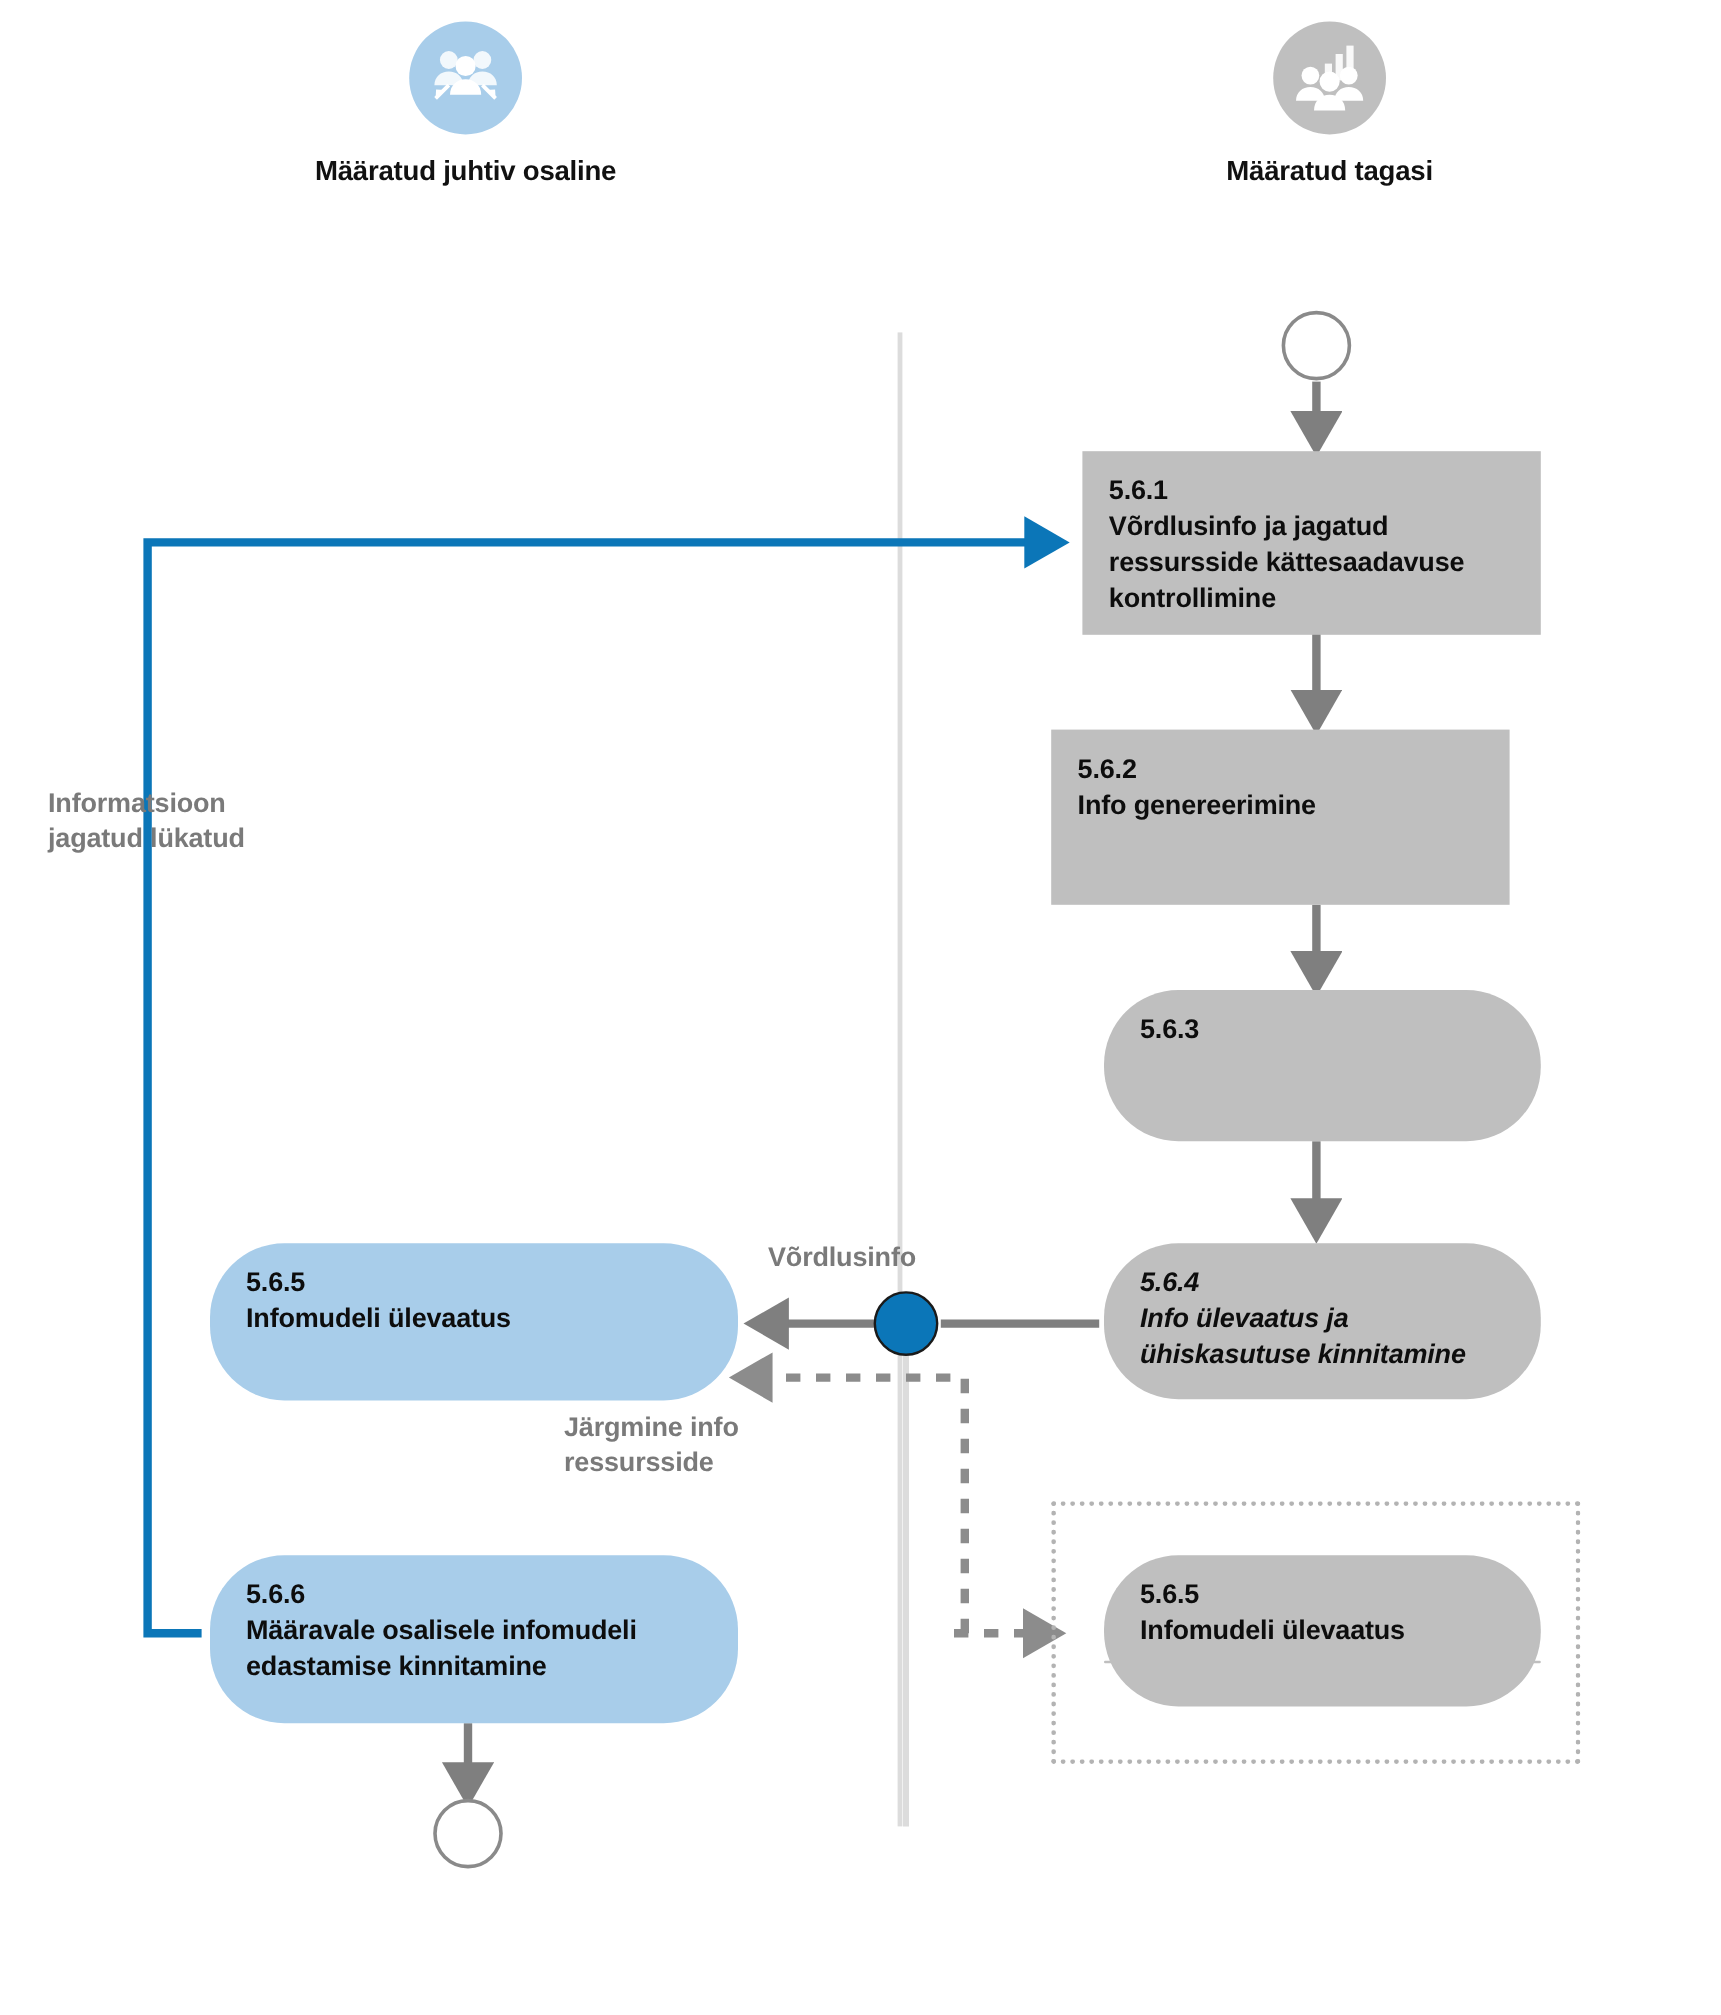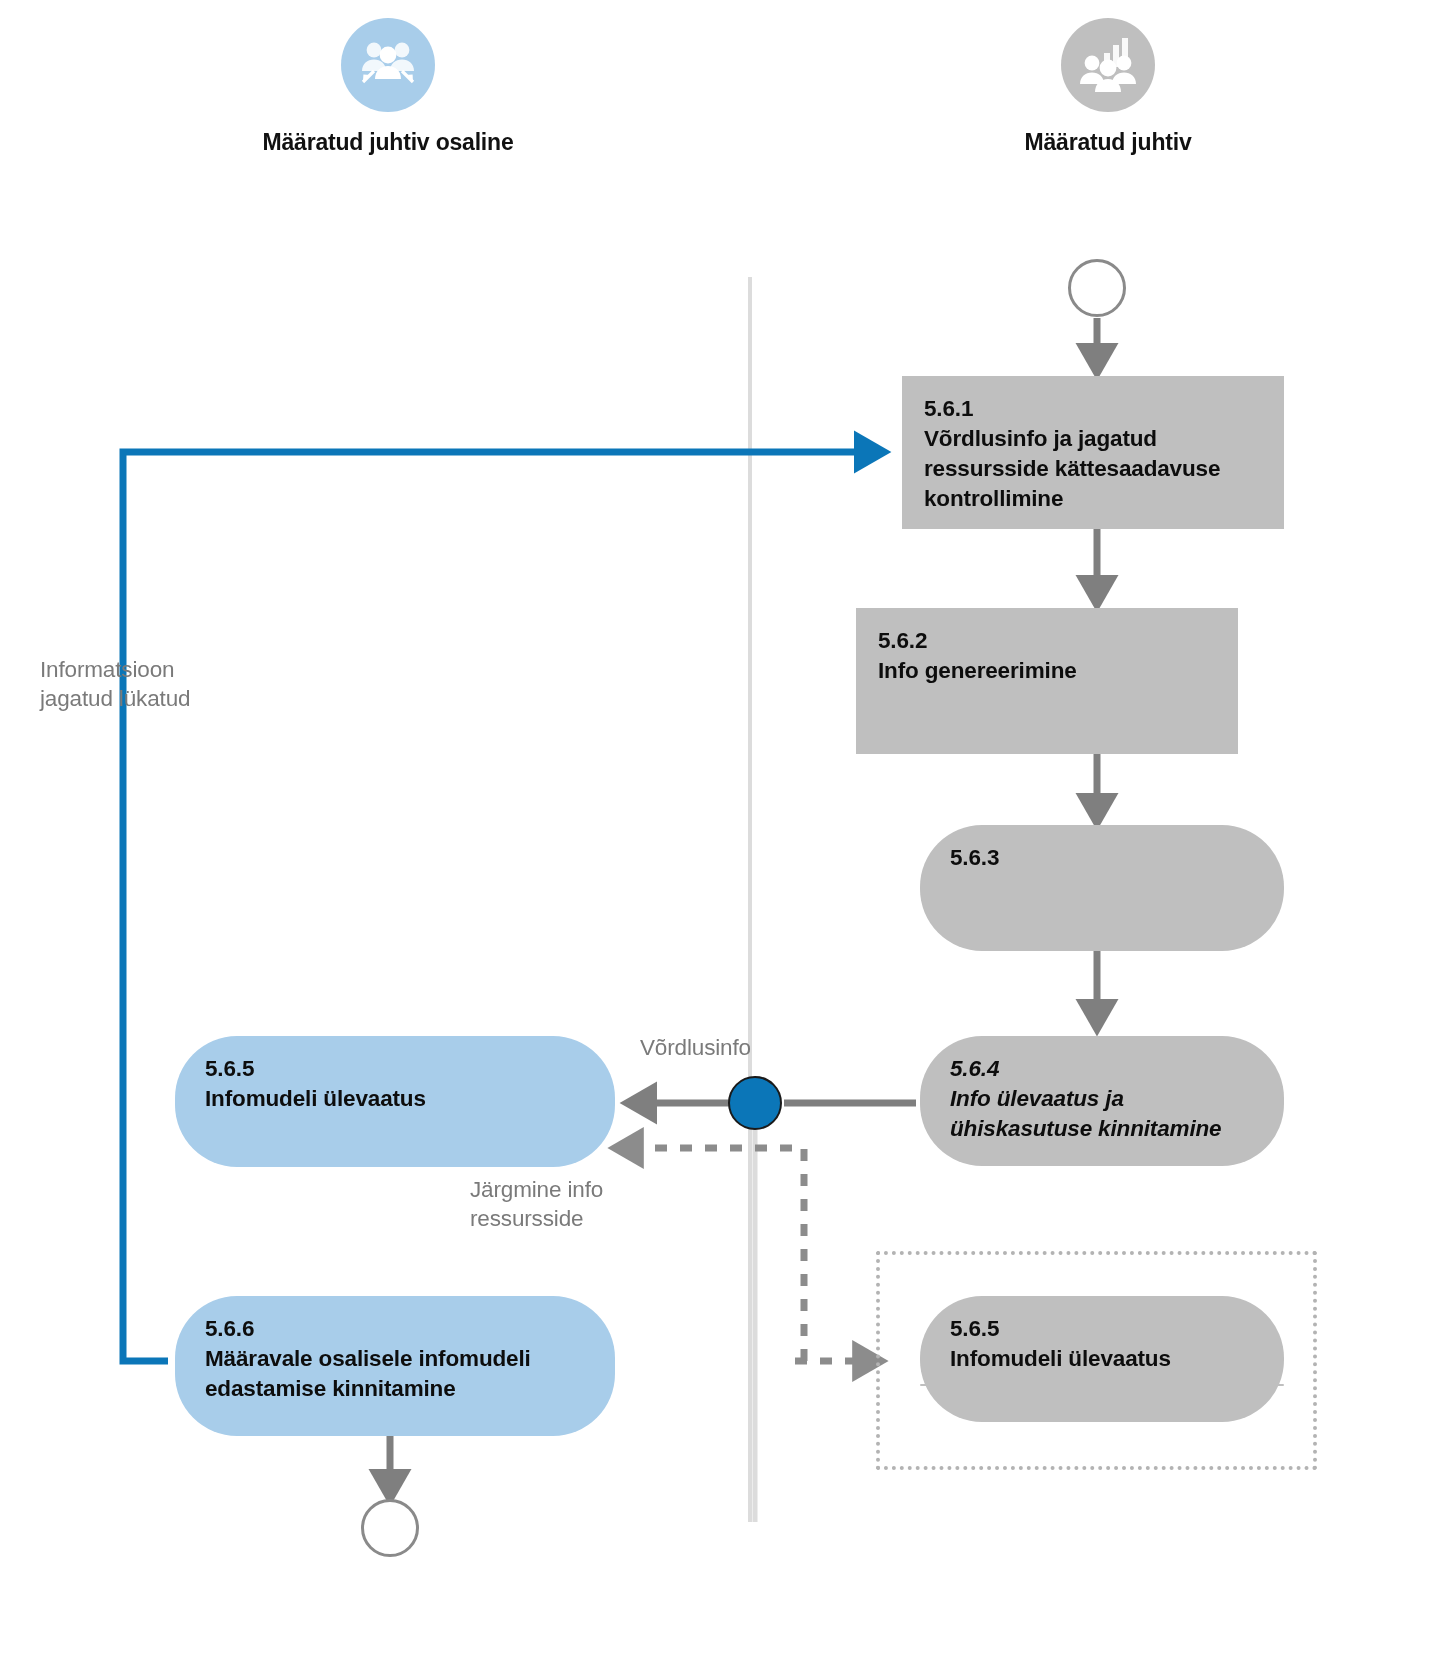--- a/index.html
+++ b/index.html
@@ -81,21 +81,21 @@
     position: absolute;
     border-radius: 50%;
     background: #0b76b8;
     border: 2px solid #1a1a1a;
   }
 
   
   .flow-label {
     position: absolute;
     font-size: 22.5px;
-    font-weight: normal;
+    font-weight: bold;
     color: #7a7a7a;
     line-height: 1.3;
     letter-spacing: -0.15px;
   }
   .flow-label.right { text-align: left; }
 
   
   .group-frame {
     position: absolute;
     border: 4px dotted #b3b3b3;
@@ -177,34 +177,34 @@
         <rect x="36" y="8" width="6" height="22" fill="#ffffff" opacity="0.9"></rect>
         <rect x="45" y="1" width="6" height="29" fill="#ffffff" opacity="0.9"></rect>
         <circle cx="15" cy="26" r="7.4" fill="#ffffff"></circle>
         <circle cx="47" cy="26" r="7.4" fill="#ffffff"></circle>
         <path d="M3 47c0-7.2 5.4-11.5 12-11.5S27 39.8 27 47z" fill="#ffffff"></path>
         <path d="M35 47c0-7.2 5.4-11.5 12-11.5S59 39.8 59 47z" fill="#ffffff"></path>
         <circle cx="31" cy="31" r="8.4" fill="#ffffff"></circle>
         <path d="M18 55c0-8 5.9-13 13-13s13 5 13 13z" fill="#ffffff"></path>
       </svg>
     </div>
-    <div class="role-label">Määratud juhtiv</div>
+    <div class="role-label">Määratud tagasi</div>
   </div>
 
   <div class="terminator" style="left:1068px; top:259px; width:58px; height:58px;"></div>
   <div class="terminator" style="left:361px; top:1499px; width:58px; height:58px;"></div>
 
   <div class="group-frame" style="left:876px; top:1251px; width:441px; height:219px;"></div>
 
   <div class="node gray square" style="left:902px; top:376px; width:382px; height:153px;">
     <span class="num">5.6.1</span>
     <span class="title">Võrdlusinfo ja jagatud ressursside kättesaadavuse kontrollimine</span>
   </div>
 
-  <div class="node gray square" style="left:856px; top:608px; width:382px; height:146px;">
+  <div class="node gray square" style="left:876px; top:608px; width:382px; height:146px;">
     <span class="num">5.6.2</span>
     <span class="title">Info genereerimine</span>
   </div>
 
   <div class="node gray rounded" style="left:920px; top:825px; width:364px; height:126px; padding-left:30px;">
     <span class="num">5.6.3</span>
   </div>
 
   <div class="node gray rounded" style="left:920px; top:1036px; width:364px; height:130px; padding-left:30px;font-style:italic;">
     <span class="num">5.6.4</span>

